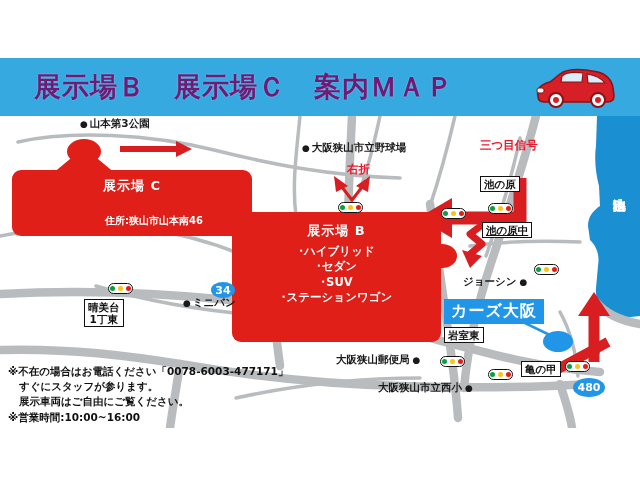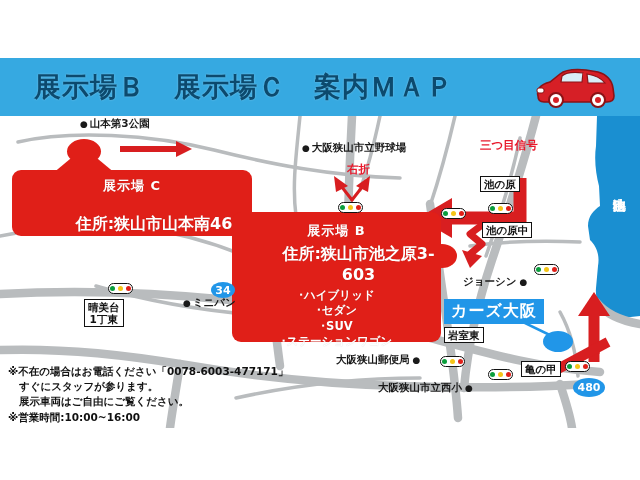--- a/index.html
+++ b/index.html
@@ -3,21 +3,21 @@
 <meta charset="utf-8">
 <style>
   html,body{margin:0;padding:0;background:#fff;}
   body{width:640px;height:480px;overflow:hidden;
        font-family:"DejaVu Sans","Liberation Sans",sans-serif;}
   #page{position:relative;width:640px;height:480px;background:#ffffff;overflow:hidden;}
 
   
   .header{position:absolute;left:0;top:58px;width:640px;height:58px;
           background:#36a9e1;display:flex;align-items:center;}
-  .header-title{color:#0c4a6e;font-size:27px;font-weight:bold;letter-spacing:1px;
+  .header-title{color:#701a75;font-size:27px;font-weight:bold;letter-spacing:1px;
                 margin-left:34px;white-space:nowrap;
                 text-shadow:0 0 2px rgba(255,255,255,.35);}
   .header-car{position:absolute;right:22px;top:8px;width:86px;height:42px;}
 
   
   .map{position:absolute;left:0;top:116px;width:640px;height:312px;
        background:#ffffff;overflow:hidden;}
   .map svg{position:absolute;left:0;top:0;}
 
   
@@ -33,21 +33,21 @@
 
   
   .redtxt{position:absolute;color:#e8192c;font-size:11.5px;font-weight:bold;
           white-space:nowrap;}
 
   
   .callout{position:absolute;background:#e01f18;color:#fff;border-radius:9px;
            text-align:center;font-weight:bold;box-sizing:border-box;
            text-shadow:0 0 1px rgba(0,0,0,.2);}
   .callout .ttl{font-size:13px;letter-spacing:1px;}
-  .callout .addr{font-size:16px;margin-left:44px;}
+  .callout .addr{font-size:10px;margin-left:44px;}
   .callout .item{font-size:11.5px;}
 
   #calloutC{left:12px;top:54px;width:240px;height:66px;padding-top:7px;}
   #calloutC .ttl{margin-bottom:19px;}
   #calloutC .addr{margin-bottom:2px;}
   #calloutB{left:232px;top:96px;width:209px;height:130px;padding-top:10px;}
   #calloutB .ttl{margin-bottom:4px;}
   #calloutB .addr{margin-bottom:4px;}
   #calloutB .item{line-height:1.33;}
 
@@ -176,40 +176,39 @@
 
     <div class="pin" style="left:427px;top:128px;width:30px;height:24px;"></div>
 
     <div class="callout" id="calloutC">
       <div class="ttl">展示場 C</div>
       <div class="addr">住所:狭山市山本南46</div>
     </div>
 
     <div class="callout" id="calloutB">
       <div class="ttl">展示場 B</div>
-      <div class="addr">住所:狭山市池之原3-603</div>
       <div class="item">･ハイブリッド</div>
       <div class="item">･セダン</div>
       <div class="item">･SUV</div>
       <div class="item">･ステーションワゴン</div>
     </div>
 
     <div class="lbl dotl" style="left:80px;top:1px;">山本第3公園</div>
     <div class="lbl dotl" style="left:302px;top:25px;">大阪狭山市立野球場</div>
     <div class="lbl dotl" style="left:183px;top:180px;">ミニバン</div>
     <div class="lbl dotr" style="left:463px;top:159px;">ジョーシン</div>
     <div class="lbl dotr" style="left:336px;top:237px;">大阪狭山郵便局</div>
     <div class="lbl dotr" style="left:378px;top:265px;">大阪狭山市立西小</div>
 
     <div class="xbox" style="left:84px;top:183px;">
       <div>晴美台</div>
       <div>1丁東</div>
     </div>
     <div class="xbox" style="left:480px;top:60px;">池の原</div>
-    <div class="xbox" style="left:482px;top:106px;">池の原中</div>
+    <div class="xbox" style="left:482px;top:106px;text-decoration:underline;">池の原中</div>
     <div class="xbox" style="left:444px;top:211px;">岩室東</div>
     <div class="xbox" style="left:521px;top:245px;">亀の甲</div>
 
     <div class="redtxt" style="left:347px;top:46px;">右折</div>
     <div class="redtxt" style="left:480px;top:22px;">三つ目信号</div>
 
     <div class="sig" style="left:108px;top:167px;">
       <i style="background:#0a9e3c;"></i>
       <i style="background:#f5c518;"></i>
       <i style="background:#e01f18;"></i>

